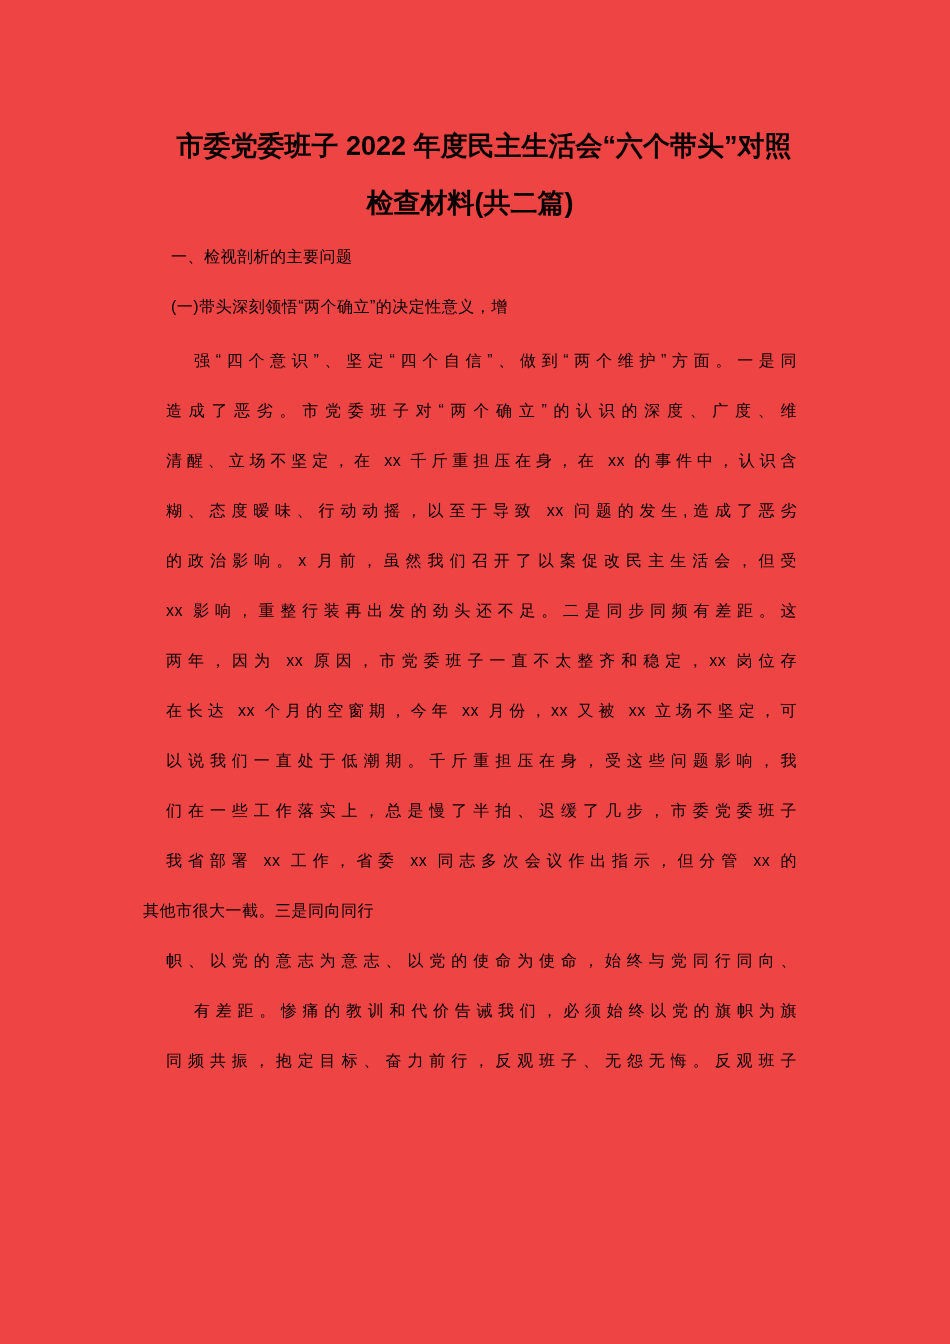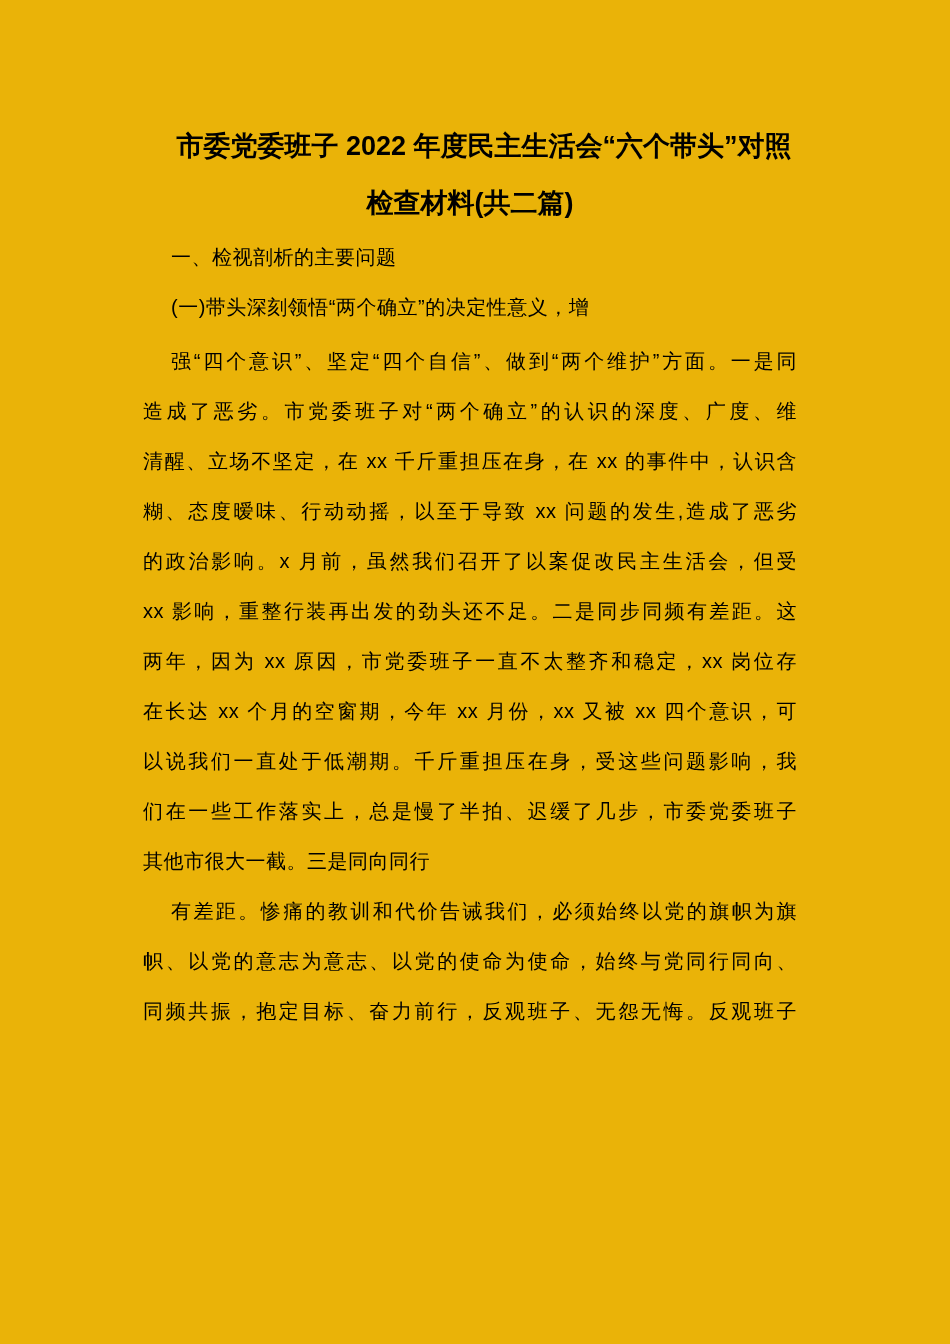--- a/index.html
+++ b/index.html
@@ -11,21 +11,21 @@
     width: 950px;
     height: 1344px;
     font-family: "Liberation Sans", sans-serif;
     color: #000000;
     overflow: hidden;
   }
   .page {
     position: relative;
     width: 950px;
     height: 1344px;
-    background: #eab308;
+    background: #ef4444;
   }
   .content {
     position: absolute;
     left: 143px;
     top: 118px;
     width: 654px;
   }
   .doc-title {
     margin: 0 0 0 0;
     font-weight: bold;
@@ -39,29 +39,30 @@
   .title-line.first {
     text-indent: 28px; 
   }
   .para {
     margin: 0;
   }
   .para.extra-gap {
     margin-top: 4px;
   }
   .line {
-    font-size: 20px;
+    font-size: 16px;
     line-height: 50px;
     height: 50px;
     letter-spacing: 0.5px;
   }
   .line.justify {
     text-align: justify;
     text-align-last: justify;
     text-justify: inter-character;
+    margin-left: 23px;
   }
   .line.indent {
     text-indent: 28px;
   }
 </style>
 </head>
 <body>
 
 <div class="page">
   <div class="content">
@@ -77,25 +78,26 @@
           <div class="line indent">(一)带头深刻领悟“两个确立”的决定性意义，增</div>
         </div>
         <div class="para extra-gap">
           <div class="line indent justify">强“四个意识”、坚定“四个自信”、做到“两个维护”方面。一是同</div>
           <div class="line justify">造成了恶劣。市党委班子对“两个确立”的认识的深度、广度、维</div>
           <div class="line justify">清醒、立场不坚定，在 xx 千斤重担压在身，在 xx 的事件中，认识含</div>
           <div class="line justify">糊、态度暧味、行动动摇，以至于导致 xx 问题的发生,造成了恶劣</div>
           <div class="line justify">的政治影响。x 月前，虽然我们召开了以案促改民主生活会，但受</div>
           <div class="line justify">xx 影响，重整行装再出发的劲头还不足。二是同步同频有差距。这</div>
           <div class="line justify">两年，因为 xx 原因，市党委班子一直不太整齐和稳定，xx 岗位存</div>
-          <div class="line justify">在长达 xx 个月的空窗期，今年 xx 月份，xx 又被 xx 四个意识，可</div>
+          <div class="line justify">在长达 xx 个月的空窗期，今年 xx 月份，xx 又被 xx 立场不坚定，可</div>
           <div class="line justify">以说我们一直处于低潮期。千斤重担压在身，受这些问题影响，我</div>
           <div class="line justify">们在一些工作落实上，总是慢了半拍、迟缓了几步，市委党委班子</div>
+          <div class="line justify">我省部署 xx 工作，省委 xx 同志多次会议作出指示，但分管 xx 的</div>
           <div class="line">其他市很大一截。三是同向同行</div>
         </div>
         <div class="para">
+          <div class="line justify">帜、以党的意志为意志、以党的使命为使命，始终与党同行同向、</div>
           <div class="line indent justify">有差距。惨痛的教训和代价告诫我们，必须始终以党的旗帜为旗</div>
-          <div class="line justify">帜、以党的意志为意志、以党的使命为使命，始终与党同行同向、</div>
           <div class="line justify">同频共振，抱定目标、奋力前行，反观班子、无怨无悔。反观班子</div>
         </div>
       </div>
   </div>
 </div>
 
 </body></html>

